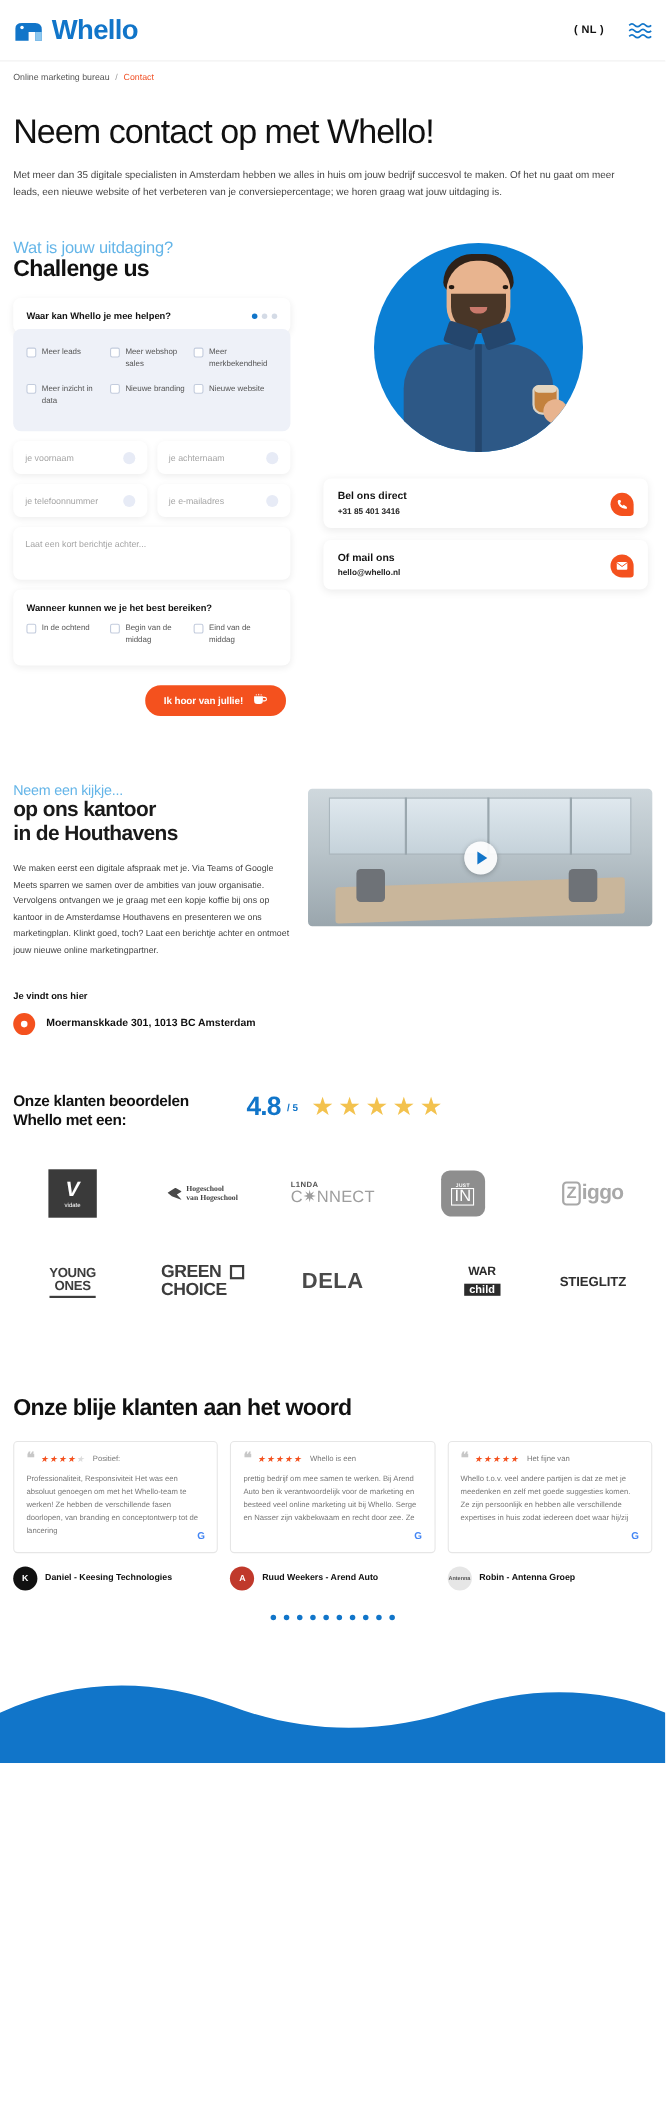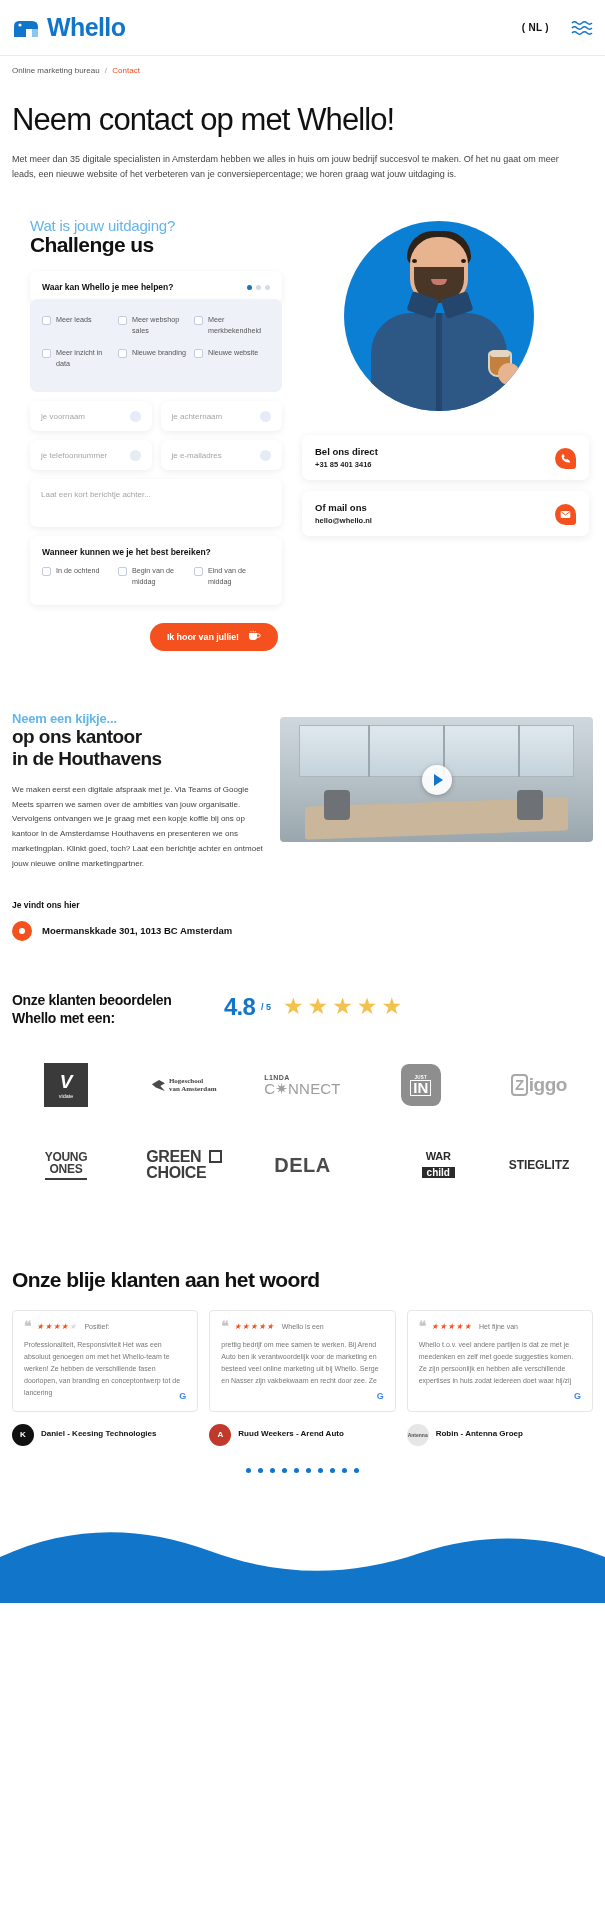--- a/index.html
+++ b/index.html
@@ -52,21 +52,21 @@
   }
   .hero p {
     margin-top: 14px;
     font-size: 9px;
     line-height: 1.75;
     color: #444;
     max-width: 560px;
   }
 
   
-  .challenge { padding: 34px 12px 0; display: flex; gap: 2px; margin-left: 18px; }
+  .challenge { padding: 34px 12px 0; display: flex; gap: 12px; }
   .form-col { width: 252px; flex: none; }
   .eyebrow {
     font-size: 15px;
     color: #64b5e8;
     font-weight: 400;
     letter-spacing: -0.2px;
   }
   h2.big {
     font-size: 21px;
     font-weight: 800;
@@ -215,21 +215,21 @@
   .c-card .s { font-size: 7.5px; font-weight: 700; color: #222; margin-top: 3px; }
   .c-icon {
     width: 21px; height: 21px; border-radius: 50% 50% 3px 50%;
     background: #f4511e; display: flex; align-items: center; justify-content: center;
     color: #fff; font-size: 10px;
   }
 
   
   .office { padding: 60px 12px 0; display: flex; gap: 16px; }
   .office-left { width: 252px; flex: none; }
-  .office-left .eyebrow { font-size: 13px; font-weight: bold; }
+  .office-left .eyebrow { font-size: 13px; }
   .office-left h2 { font-size: 19px; line-height: 1.18; font-weight: 800; letter-spacing: -0.55px; margin-top: 0; }
   .office-left p { margin-top: 12px; font-size: 8px; line-height: 1.85; color: #444; }
   .video {
     flex: 1;
     height: 125px;
     border-radius: 4px;
     position: relative;
     overflow: hidden;
     background: linear-gradient(#cfd8dd 0%, #b9c4ca 45%, #9aa6ad 100%);
     margin-top: 6px;
@@ -271,21 +271,21 @@
   .lg-vidate .v { font-size: 19px; font-weight: 700; font-style: italic; line-height: 1; }
   .lg-vidate .n { font-size: 5.5px; margin-top: 2px; }
   .lg-hva { display:flex; align-items:center; gap:4px; }
   .lg-hva .bird { width: 13px; height: 11px; background: #4a4a4a; clip-path: polygon(0 40%, 55% 0, 100% 30%, 65% 55%, 100% 100%, 30% 70%); }
   .lg-hva .txt { font-family: "Liberation Serif", serif; font-size: 7px; font-weight: 700; color: #3f3f3f; line-height: 1.25; }
   .lg-linda { text-align: left; }
   .lg-linda .a { font-size: 7px; font-weight: 800; color: #555; letter-spacing: 0.4px; }
   .lg-linda .b { font-size: 15px; font-weight: 400; color: #9d9d9d; letter-spacing: 0.2px; line-height: 1; }
   .lg-justin { width: 40px; height: 42px; background: #8e8e8e; display:flex;flex-direction:column;align-items:center;justify-content:center; color:#fff; border-radius: 8px 10px 8px 10px; }
   .lg-justin .s { font-size: 4.5px; font-weight: 700; letter-spacing: 0.3px; }
-  .lg-justin .n { font-size: 15px; font-weight: 700; line-height: 0.9; border: 1.5px solid #fff; padding: 0 2px; }
+  .lg-justin .n { font-size: 15px; font-weight: 400; line-height: 0.9; border: 1.5px solid #fff; padding: 0 2px; }
   .lg-ziggo { font-size: 19px; font-weight: 700; color: #a8a8a8; letter-spacing: -0.5px; display:flex;align-items:center; }
   .lg-ziggo .z { border: 2px solid #a8a8a8; border-radius: 4px; padding: 0 2px 1px; margin-right: 1px; font-size: 15px; }
   .lg-young { text-align:center; color:#3d3d3d; }
   .lg-young .a { font-size: 12px; font-weight: 800; letter-spacing: -0.3px; line-height: 1; }
   .lg-young .b { font-size: 12px; font-weight: 800; letter-spacing: -0.3px; line-height: 1.05; border-bottom: 2px solid #3d3d3d; padding-bottom: 2px; }
   .lg-green { color:#3d3d3d; display:flex; align-items:flex-start; gap:3px; }
   .lg-green .t { font-size: 16px; font-weight: 800; line-height: 1.0; letter-spacing:-0.4px; }
   .lg-green .sq { width: 13px; height: 13px; border: 2px solid #3d3d3d; margin-top: 1px; }
   .lg-dela { font-size: 20px; font-weight: 800; color: #4a4a4a; letter-spacing: 0.5px; position:relative; }
   .lg-war { text-align:center;margin-left:35px; }
@@ -574,21 +574,21 @@
         <div class="lg-vidate">
           <div class="v">V</div>
           <div class="n">vidate</div>
         </div>
       </div>
       <div class="logo-cell">
         <div class="lg-hva">
           <div class="bird"></div>
           <div class="txt">
             <div>Hogeschool</div>
-            <div>van Amsterdam</div>
+            <div>van Hogeschool</div>
           </div>
         </div>
       </div>
       <div class="logo-cell">
         <div class="lg-linda">
           <div class="a">L1NDA</div>
           <div class="b">C✷NNECT</div>
         </div>
       </div>
       <div class="logo-cell">

